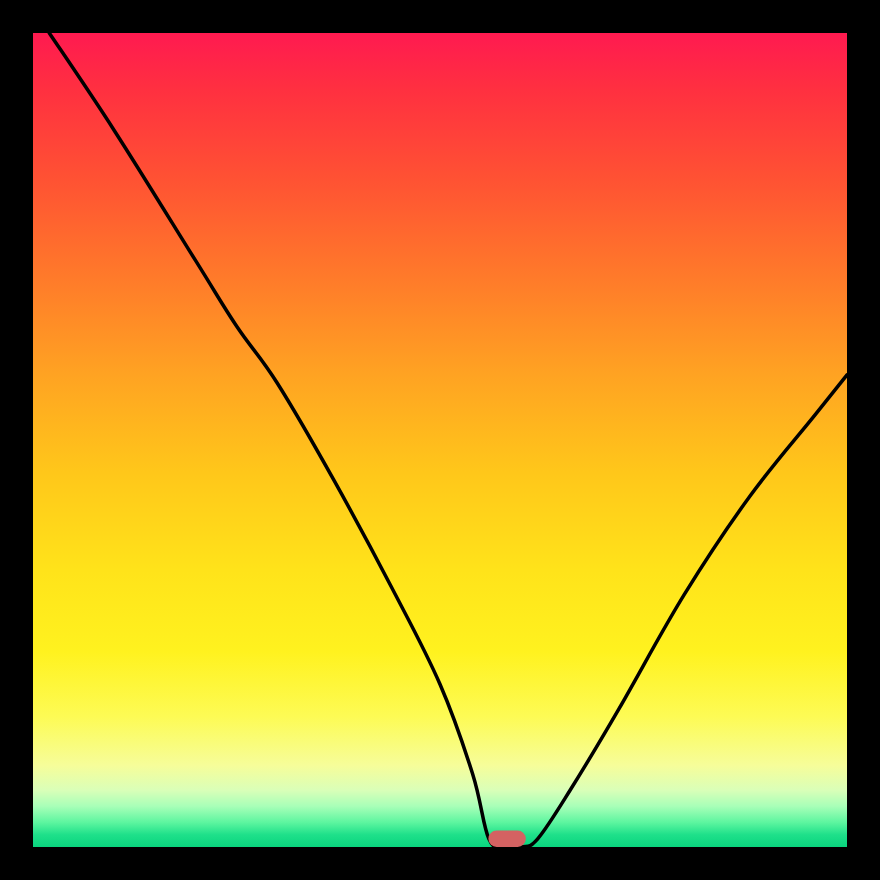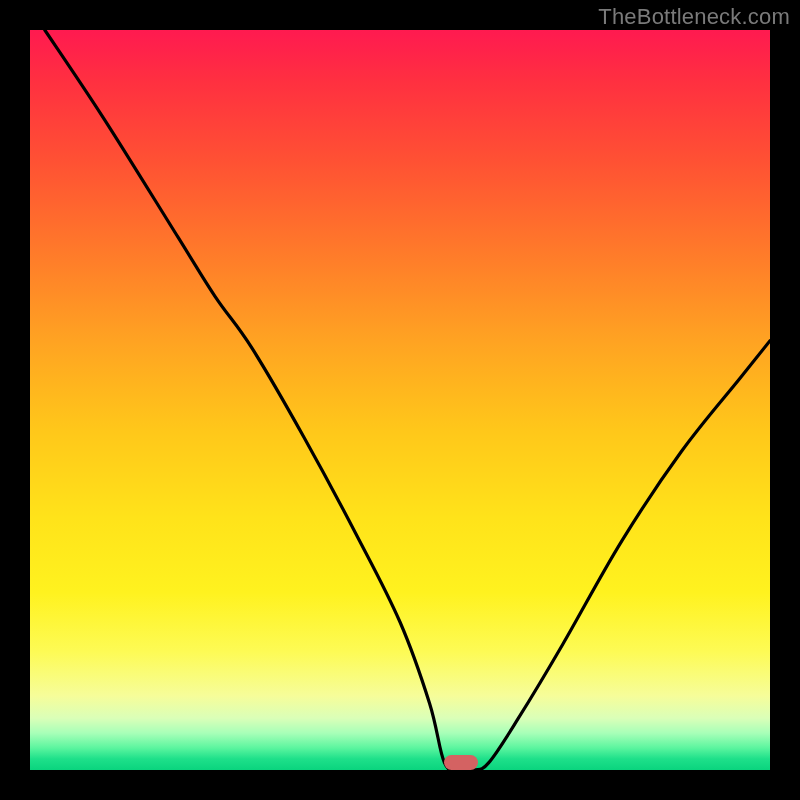--- a/index.html
+++ b/index.html
@@ -64,21 +64,20 @@
     font-weight: 500;
     letter-spacing: 0.2px;
     user-select: none;
   }
 </style>
 </head>
 <body>
 
 <div class="frame">
 
-  <div class="watermark">TheBottleneck.com</div>
 
   <div class="plot-area">
     <div class="gradient-bg"></div>
 
     <svg class="curve" viewBox="0 0 740 740" preserveAspectRatio="none">
       <path id="curve-path" fill="none" stroke="#000" stroke-width="3.2" stroke-linecap="round" stroke-linejoin="round" d="M 14.8 0.0 C 25.5 16.0, 50.0 51.5, 74.0 88.8 C 98.0 126.1, 128.0 175.2, 148.0 207.2 C 168.0 239.2, 171.7 246.4, 185.0 266.4 C 198.3 286.4, 206.0 292.9, 222.0 318.2 C 238.0 343.5, 255.2 373.7, 273.8 407.0 C 292.4 440.3, 308.3 469.9, 325.6 503.2 C 342.9 536.5, 356.7 561.4, 370.0 592.0 C 383.3 622.6, 391.6 648.1, 399.6 673.4 C 407.6 698.7, 409.1 720.6, 414.4 732.6 C 419.7 744.6, 423.9 738.7, 429.2 740.0 C 434.5 741.3, 438.7 741.3, 444.0 740.0 C 449.3 738.7, 450.8 741.9, 458.8 732.6 C 466.8 723.3, 475.1 709.5, 488.4 688.2 C 501.7 666.9, 514.2 646.2, 532.8 614.2 C 551.4 582.2, 570.7 545.2, 592.0 510.6 C 613.3 476.0, 629.9 451.1, 651.2 421.8 C 672.5 392.5, 694.4 367.8, 710.4 347.8 C 726.4 327.8, 734.7 317.5, 740.0 310.8"></path>
     </svg>
 
     <div id="marker" class="marker" style="left: 414.4px; width: 34.04px; height: 15px; bottom: 0px;"></div>
   </div>

